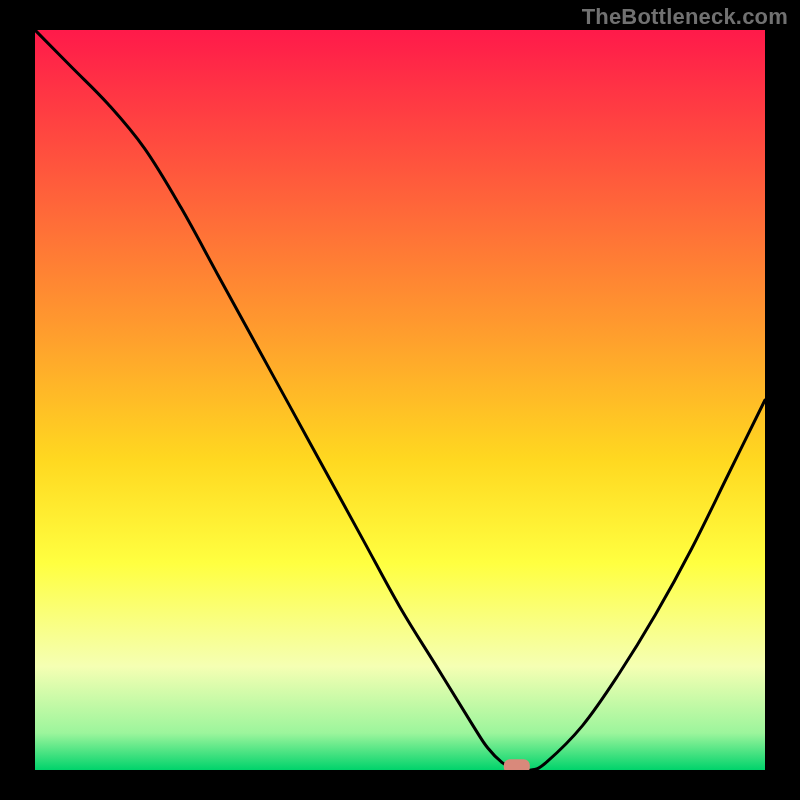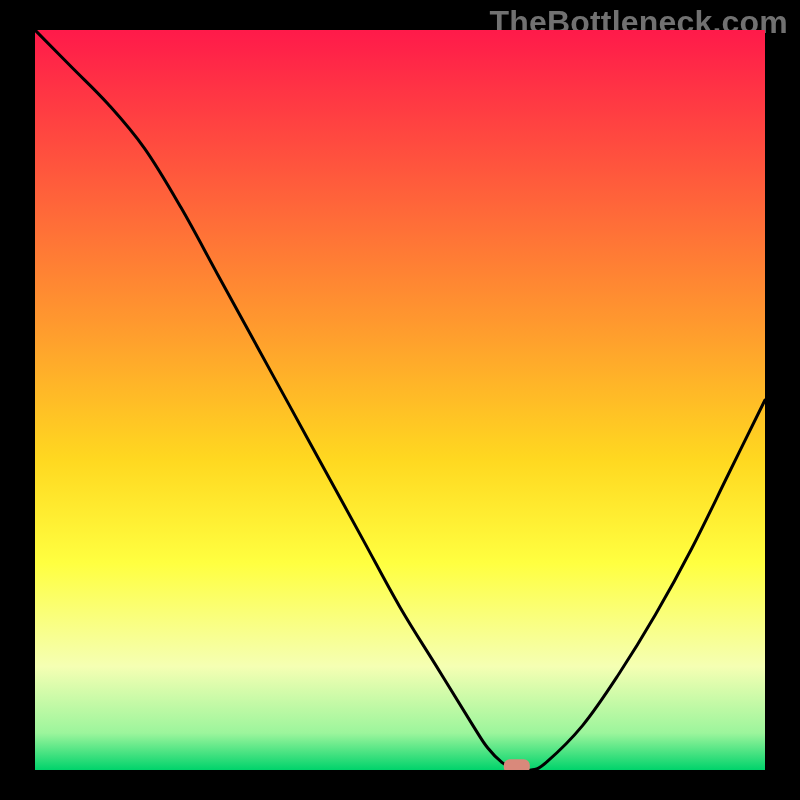--- a/index.html
+++ b/index.html
@@ -14,21 +14,21 @@
     position: relative;
     width: 800px;
     height: 800px;
     background: #000;
   }
   .watermark {
     position: absolute;
     top: 4px;
     right: 12px;
     font-family: Arial, Helvetica, sans-serif;
-    font-size: 32px;
+    font-size: 22px;
     font-weight: 600;
     color: #717171;
     letter-spacing: 0.2px;
     user-select: none;
   }
   .plot {
     position: absolute;
     left: 35px;
     top: 30px;
     width: 730px;

